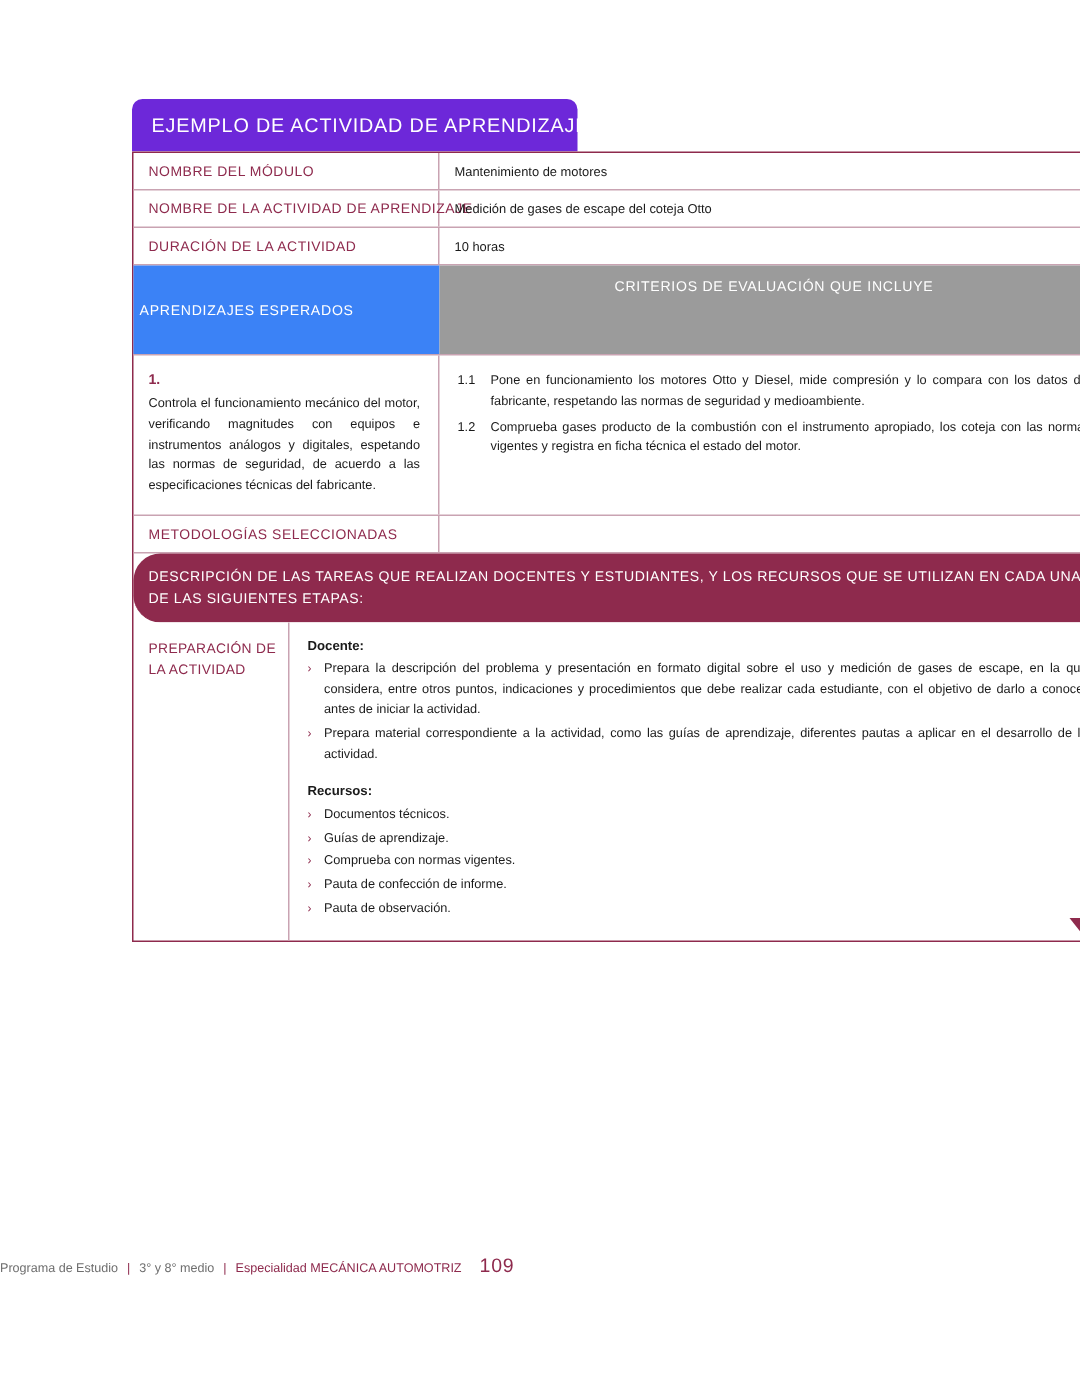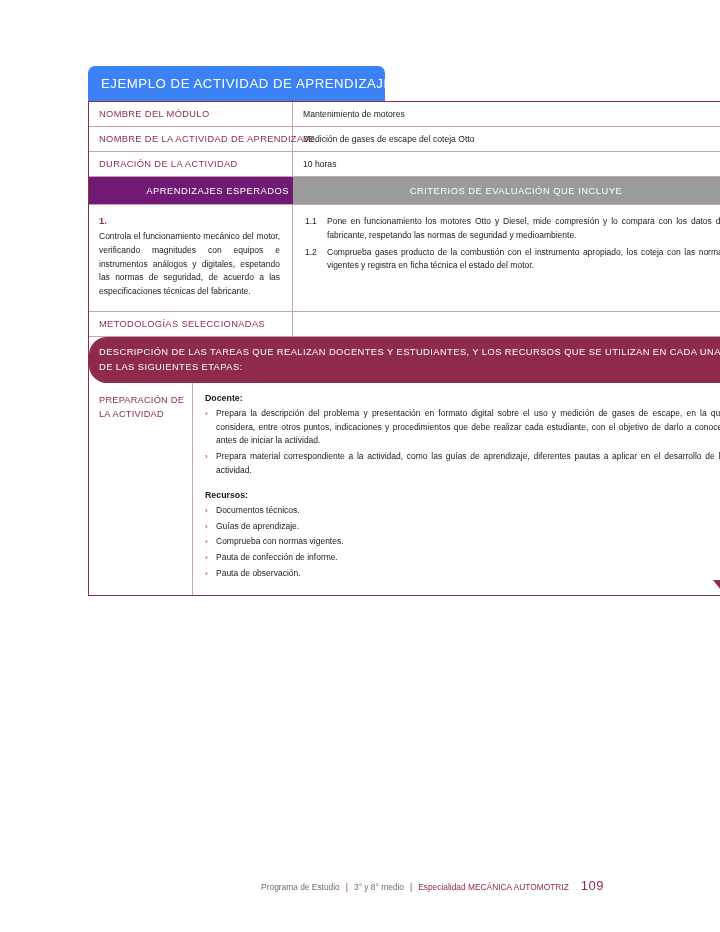--- a/index.html
+++ b/index.html
@@ -43,21 +43,21 @@
     font-family: "Liberation Sans", sans-serif;
   }
 
   
   .banner {
     position: absolute;
     left: 88px;
     top: 66px;
     width: 297px;
     height: 35px;
-    background: #3b82f6;
+    background: #6d28d9;
     border-top-left-radius: 7px;
     border-top-right-radius: 7px;
     display: flex;
     align-items: center;
   }
   .banner-title {
     color: #ffffff;
     font-size: 13.2px;
     letter-spacing: 0.55px;
     padding-left: 13px;
@@ -107,26 +107,26 @@
     font-size: 8.6px;
     padding: 7px 0 7px 10px;
     font-family: "Liberation Sans", sans-serif;
   }
 
   
   .row-headers { border-bottom: 1px solid #c9a3b2; display: flex; }
   .hdr-maroon {
     width: 204px;
     flex: 0 0 204px;
-    background: #701a75;
+    background: #3b82f6;
     color: #ffffff;
     font-size: 9.4px;
     letter-spacing: 0.5px;
-    text-align: right;
-    padding: 8px 4px;
+    text-align: left;
+    padding: 24px 4px;
     box-sizing: border-box;
     font-family: "Liberation Sans", sans-serif;
   }
   .hdr-gray {
     flex: 1 1 auto;
     background: #9b9b9b;
     color: #ffffff;
     font-size: 9.4px;
     letter-spacing: 0.5px;
     text-align: center;
@@ -243,23 +243,23 @@
     width: 0; height: 0;
     border-left: 8px solid transparent;
     border-right: 8px solid transparent;
     border-top: 10px solid #8e2a4d;
   }
 
   
   .footer {
     position: absolute;
     left: 0;
-    top: 878px;
+    top: 836px;
     width: 604px;
-    text-align: right;
+    text-align: left;
     font-size: 8.4px;
     color: #6e6e6e;
     font-family: "Liberation Sans", sans-serif;
   }
   .footer-inner {
     display: inline-flex;
     align-items: baseline;
     gap: 6px;
   }
   .footer-sep { color: #8e2a4d; }

